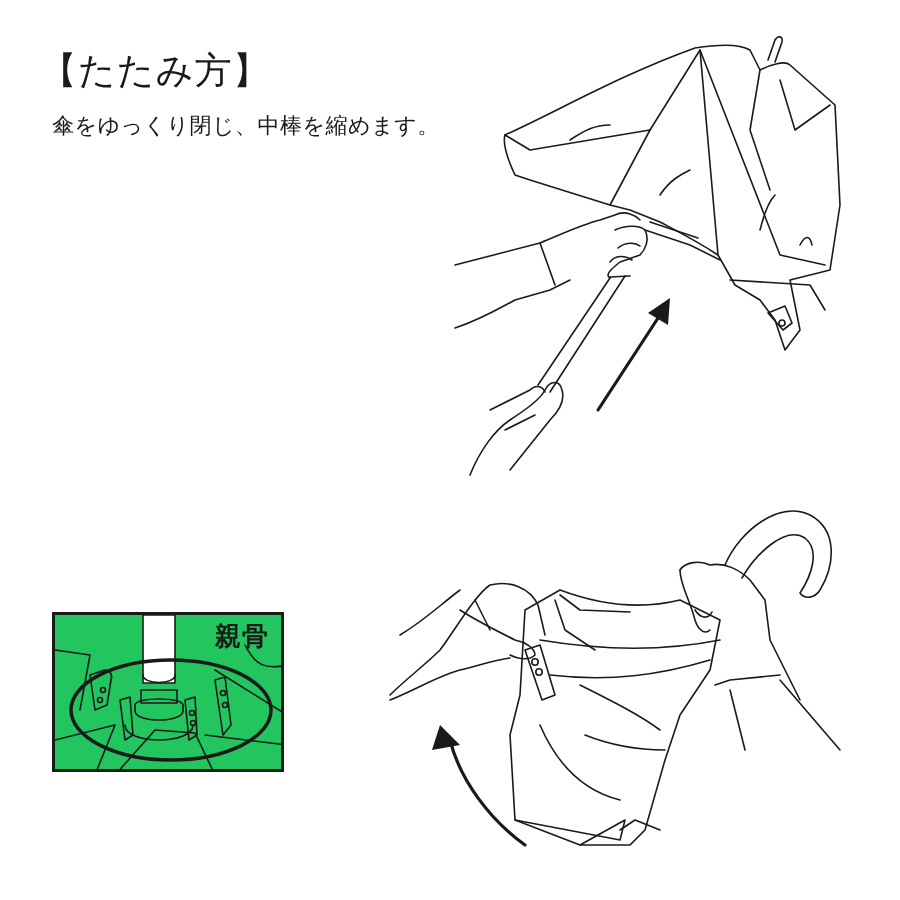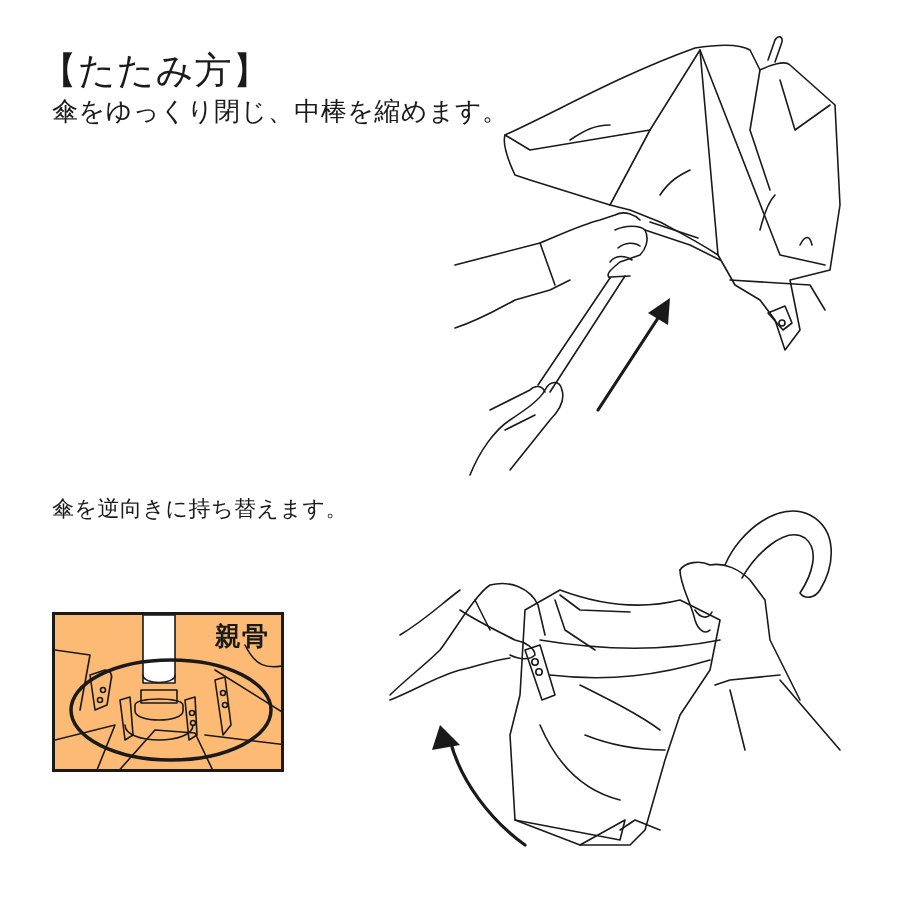--- a/index.html
+++ b/index.html
@@ -1,22 +1,22 @@
 <!DOCTYPE html>
 <html><head>
 <meta charset="utf-8">
 <style>
   html, body { margin:0; padding:0; background:#ffffff; }
   body { width:900px; height:900px; position:relative; overflow:hidden;
          font-family:"DejaVu Sans","Liberation Sans",sans-serif; color:#1a1a1a; }
   .title { position:absolute; left:40px; top:52px; font-size:37px; letter-spacing:1px; font-weight:400; line-height:1; }
-  .step1 { position:absolute; left:52px; top:98px; font-size:26px; letter-spacing:0.5px; line-height:1; }
+  .step1 { position:absolute; left:52px; top:115px; font-size:22px; letter-spacing:0.5px; line-height:1; }
   .step2 { position:absolute; left:52px; top:490px; font-size:22px; line-height:37px; letter-spacing:0.5px; width:560px; }
   .step2 span { display:block; white-space:nowrap; }
-  .inset { position:absolute; left:52px; top:612px; width:232px; height:160px; border:3px solid #1a1a1a; box-sizing:border-box; overflow:hidden; background:#fdba74; }
+  .inset { position:absolute; left:52px; top:612px; width:232px; height:160px; border:3px solid #1a1a1a; box-sizing:border-box; overflow:hidden; background:#22c55e; }
   .inset-label { position:absolute; right:12px; top:8px; font-size:26px; font-weight:700; line-height:1; letter-spacing:1px; }
   svg.art { position:absolute; overflow:visible; }
   svg.art path, svg.art line, svg.art polyline, svg.art ellipse, svg.art circle, svg.art rect {
     fill:none; stroke:#1a1a1a; stroke-width:1.6; stroke-linecap:round; stroke-linejoin:round; }
   svg.art .fillw { fill:#fff; }
   svg.art .arrow-head { fill:#1a1a1a; stroke:none; }
   svg.art .thick { stroke-width:3.2; }
   svg.art .oval { stroke-width:3.5; }
 </style>
 </head>
@@ -64,21 +64,20 @@
 
     <path d="M20 445 C 30 420, 45 400, 60 390 C 75 380, 90 370, 95 360 C 100 350, 110 350, 112 360 C 115 370, 110 380, 100 390 L 80 415 L 60 440"></path>
     <path d="M40 380 L 80 360 C 85 355, 92 355, 95 362"></path>
     <path d="M55 400 L 85 385"></path>
 
     <line x1="148" y1="380" x2="210" y2="285" class="thick"></line>
     <polygon class="arrow-head" points="220,268 198,283 218,295"></polygon>
   </svg>
 
   <div class="step2">
-    <span>傘を逆向きに持ち替えます。</span>
   </div>
 
   <div class="inset">
     <svg class="art" style="left:0;top:0" width="232" height="160" viewBox="0 0 232 160">
       <rect x="88" y="0" width="32" height="68" class="fillw"></rect>
       <path d="M88 60 C 88 70, 120 70, 120 60"></path>
       <path d="M86 75 L 122 75 L 122 88 L 86 88 Z"></path>
       <path d="M80 96 C 80 108, 128 108, 128 96 L 128 90 C 128 82, 80 82, 80 90 Z"></path>
       <path d="M70 110 C 70 130, 138 130, 138 110"></path>
       <path d="M0 35 L 35 40 L 25 95"></path>

